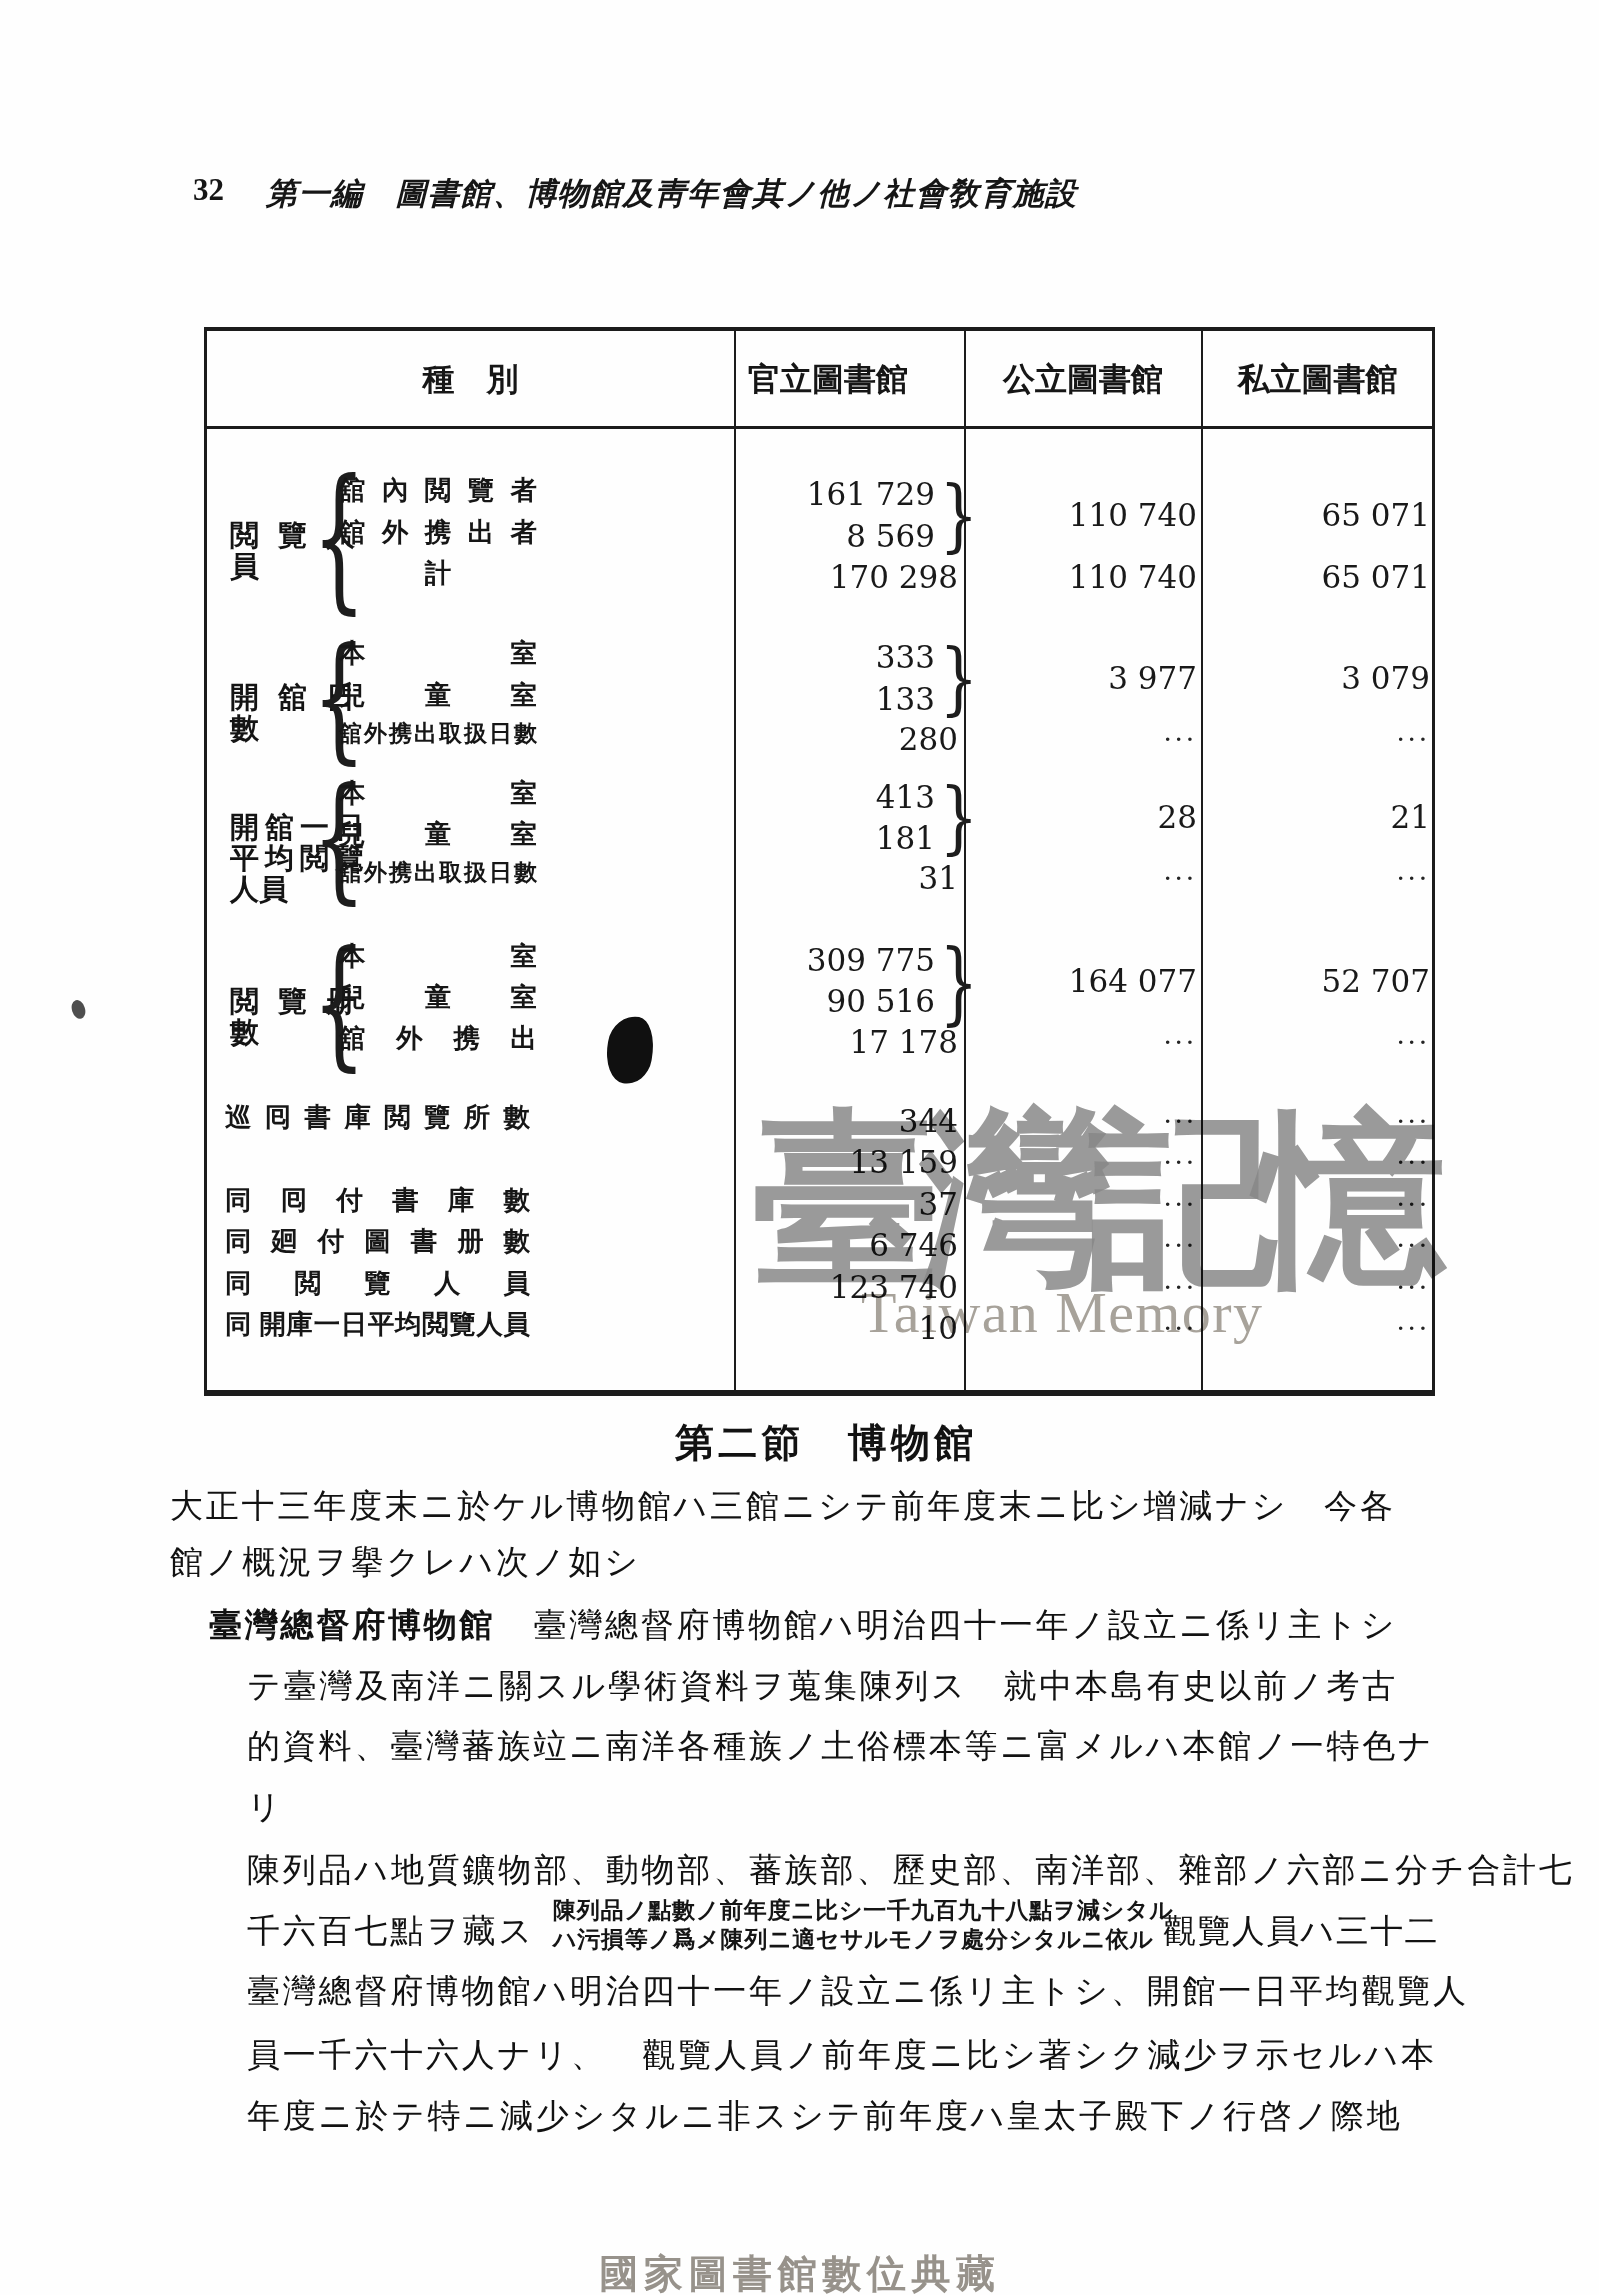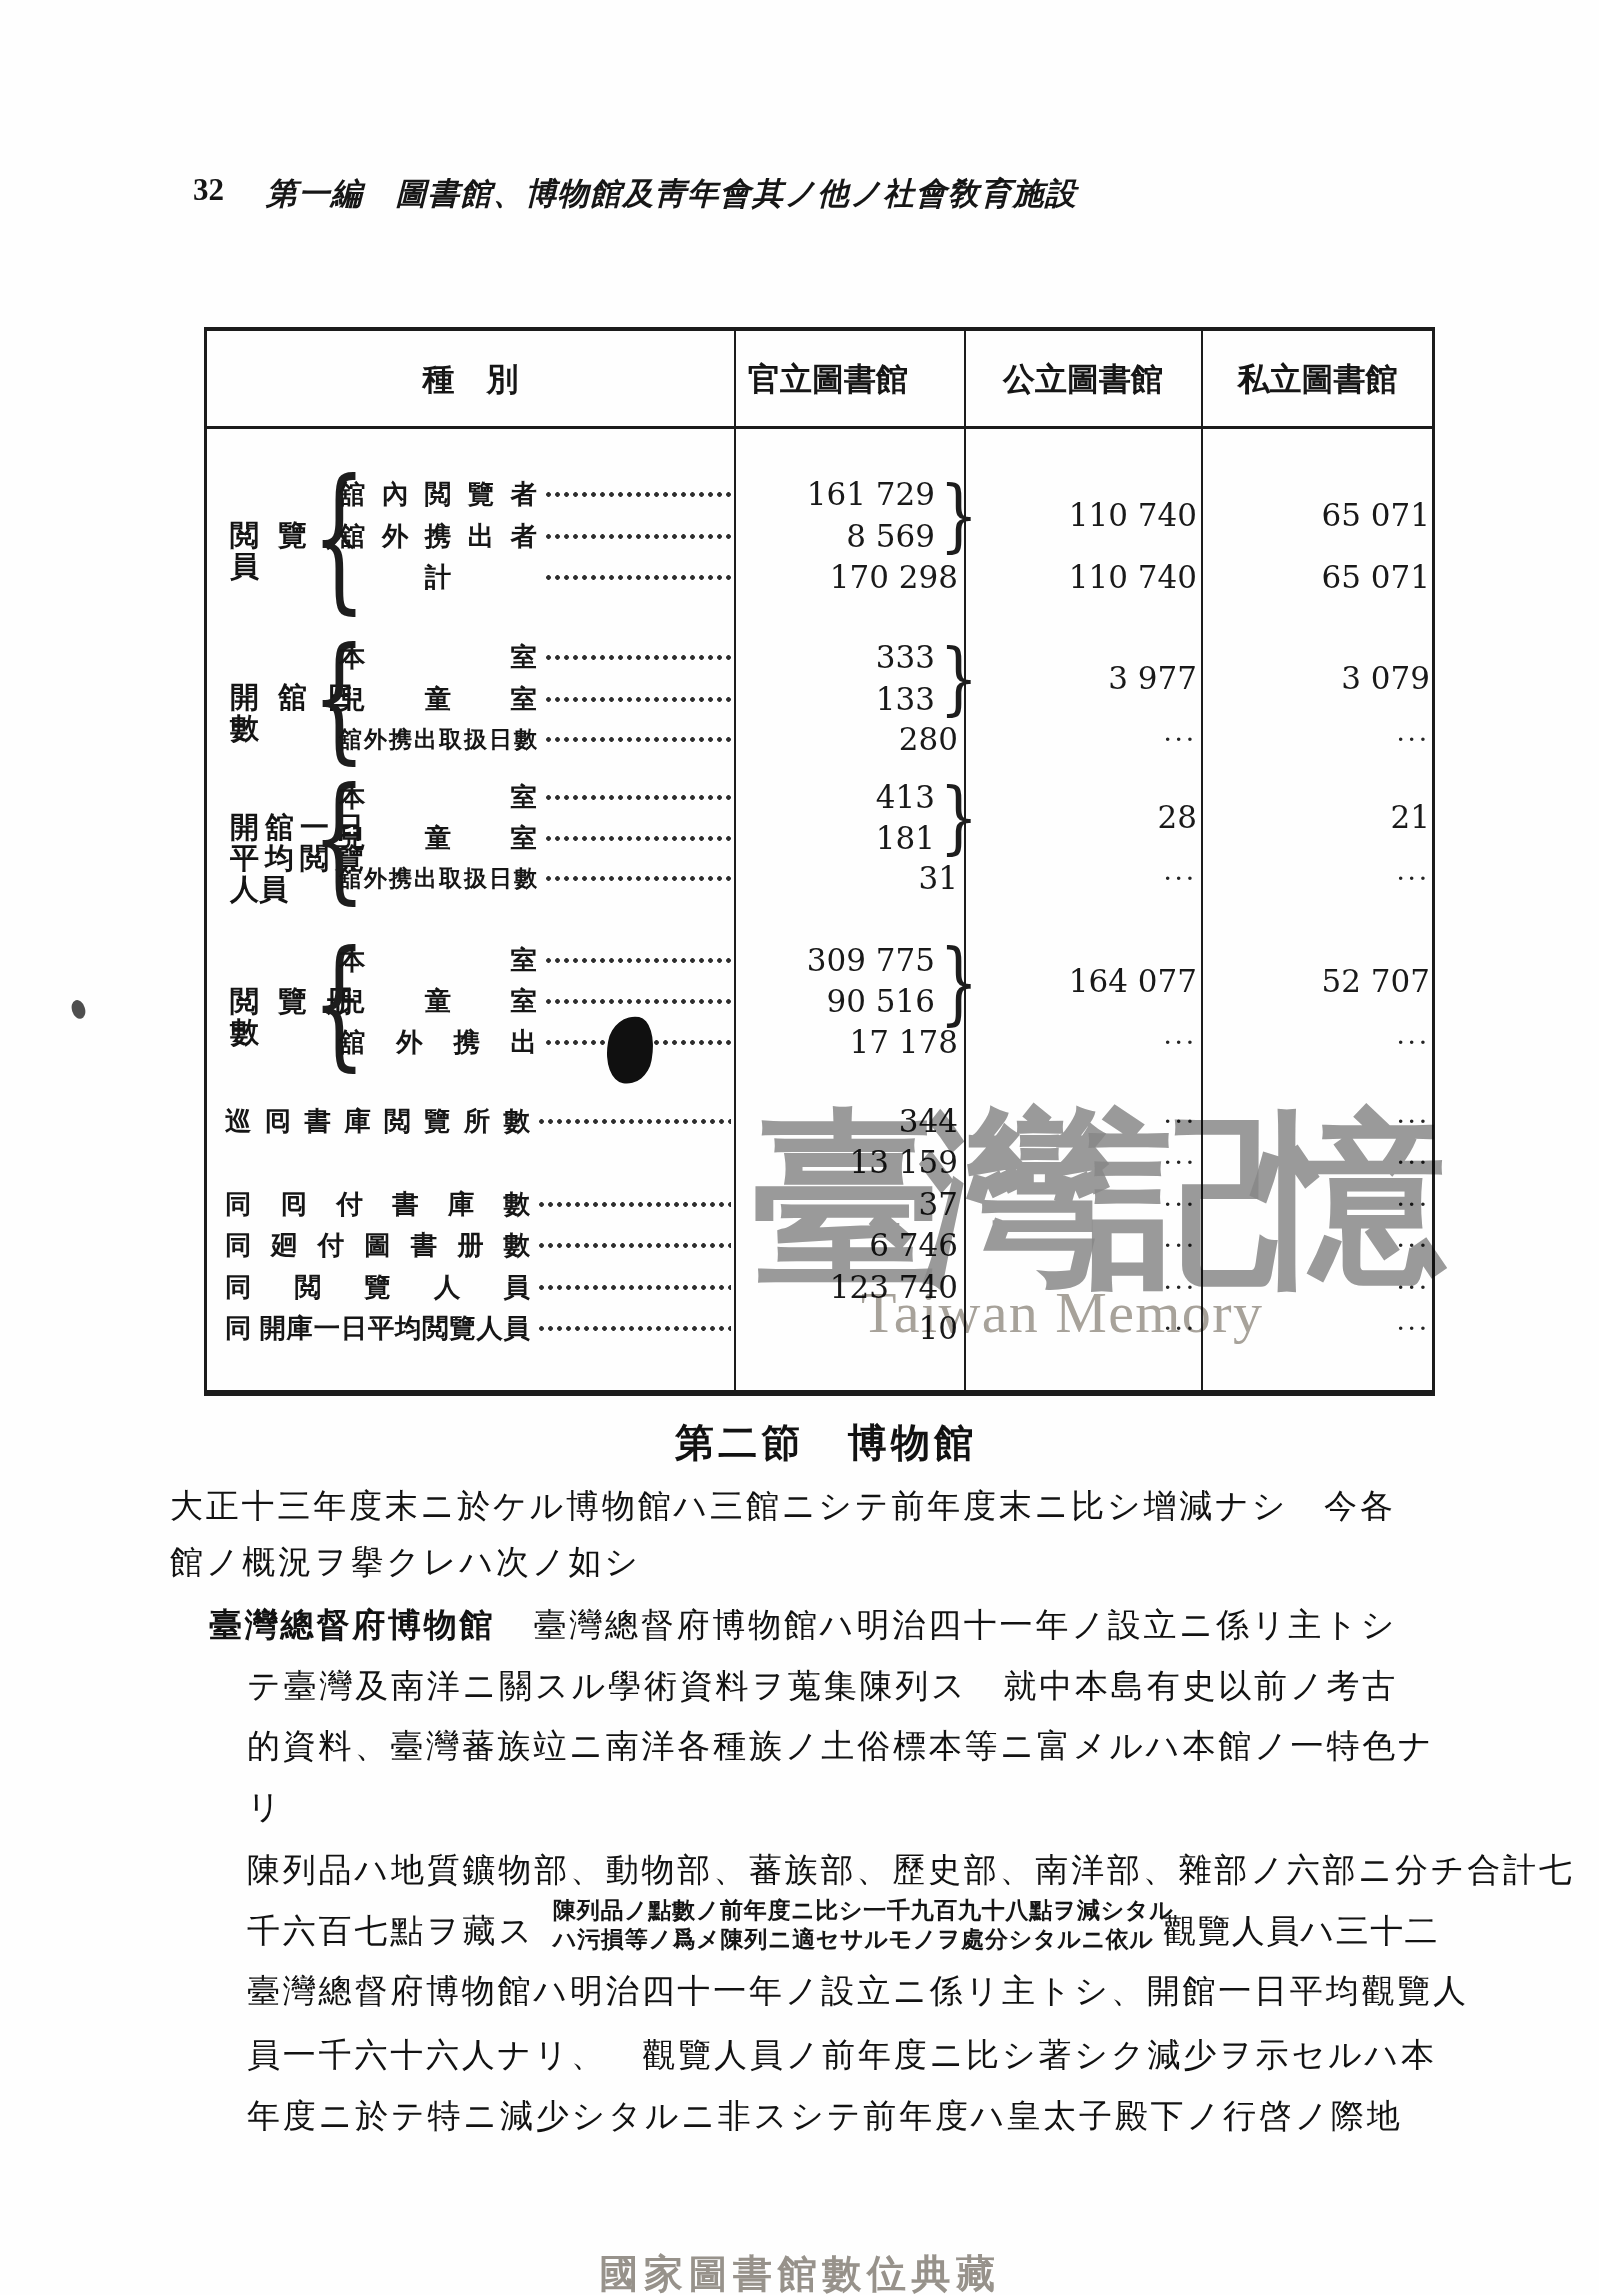--- a/index.html
+++ b/index.html
@@ -24,21 +24,21 @@
 
   
   .lbrace,.rbrace{position:absolute;color:#1d1d1d;font-family:"DejaVu Serif",serif;
                   line-height:1;pointer-events:none;}
   .lbrace{left:312px;width:42px;text-align:center;font-size:85px;}
   .lbrace::before{content:"{";}
   .rbrace{left:935px;width:33px;font-size:82px;}
   .rbrace::before{content:"}";}
 
   
-  .rowline{position:absolute;height:42px;display:flex;align-items:center;}
+  .rowline{position:absolute;height:42px;display:flex;align-items:flex-start;flex-direction:column;}
   .sub{left:339px;width:392px;}
   .single{left:225px;width:506px;}
   .lbl{font-weight:bold;font-size:26.4px;color:#161616;display:inline-block;
        text-align:justify;text-align-last:justify;white-space:pre-wrap;}
   .sub .lbl{width:198px;}
   .single .lbl{width:305px;}
   .lbl.small{font-size:23px;}
   .lbl.c{text-align-last:center;}
   .leader{flex:1;height:7px;margin-left:7px;
           background:radial-gradient(circle,#2e2e2e 2.1px,transparent 2.5px) left center/9px 7px repeat-x;}

